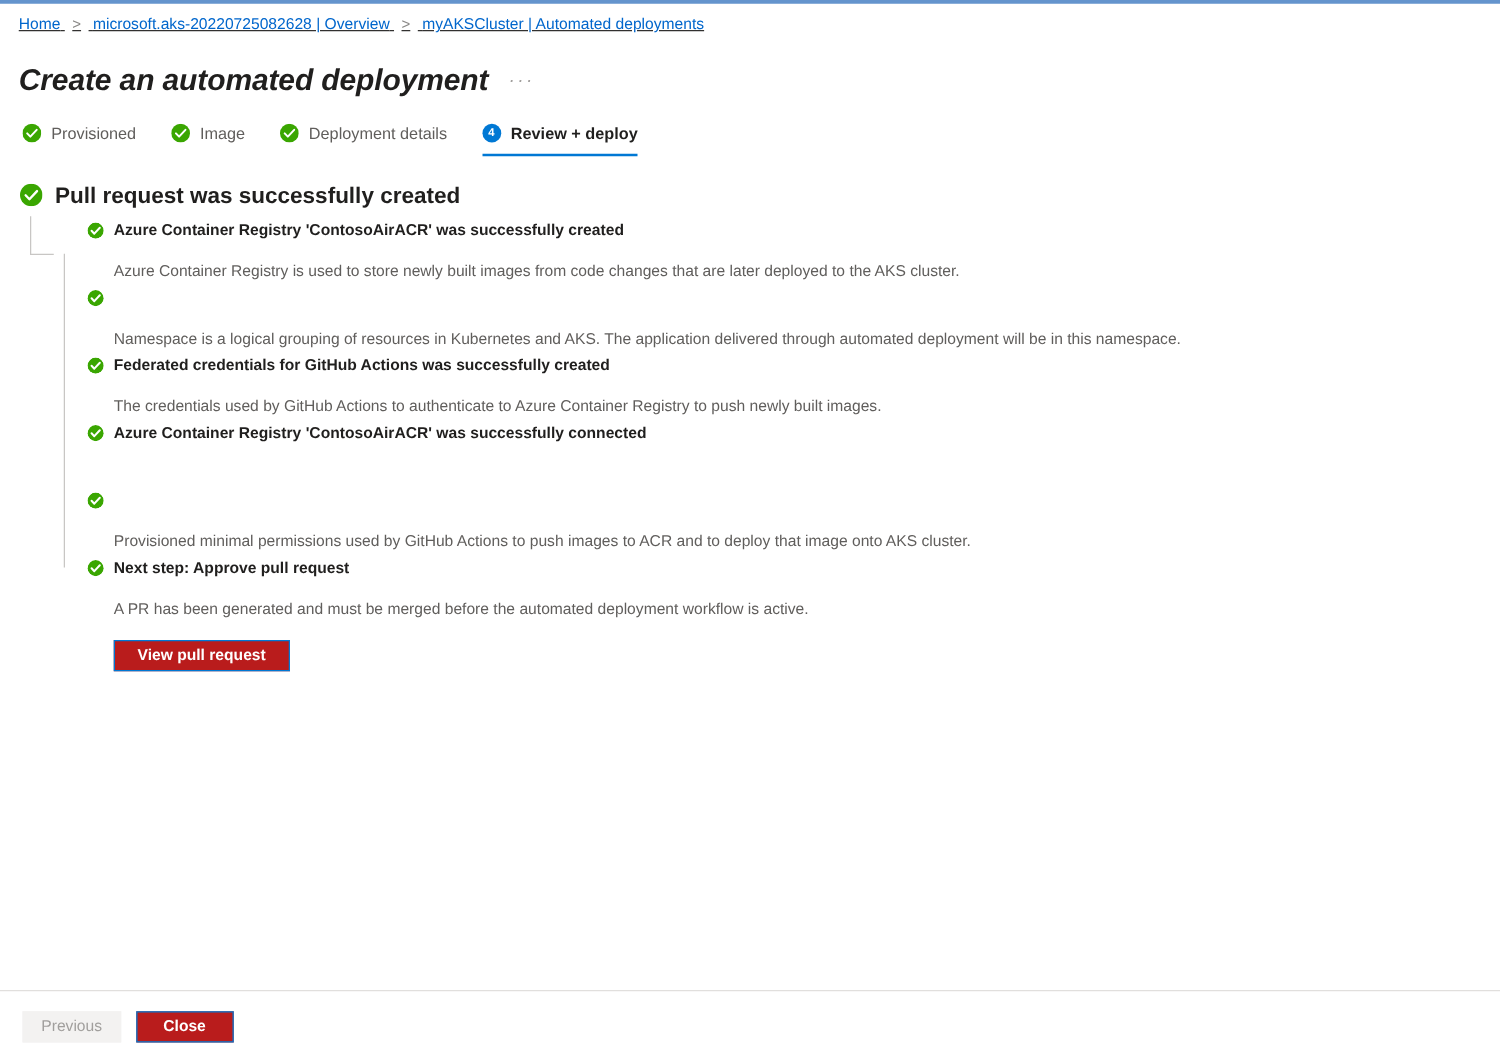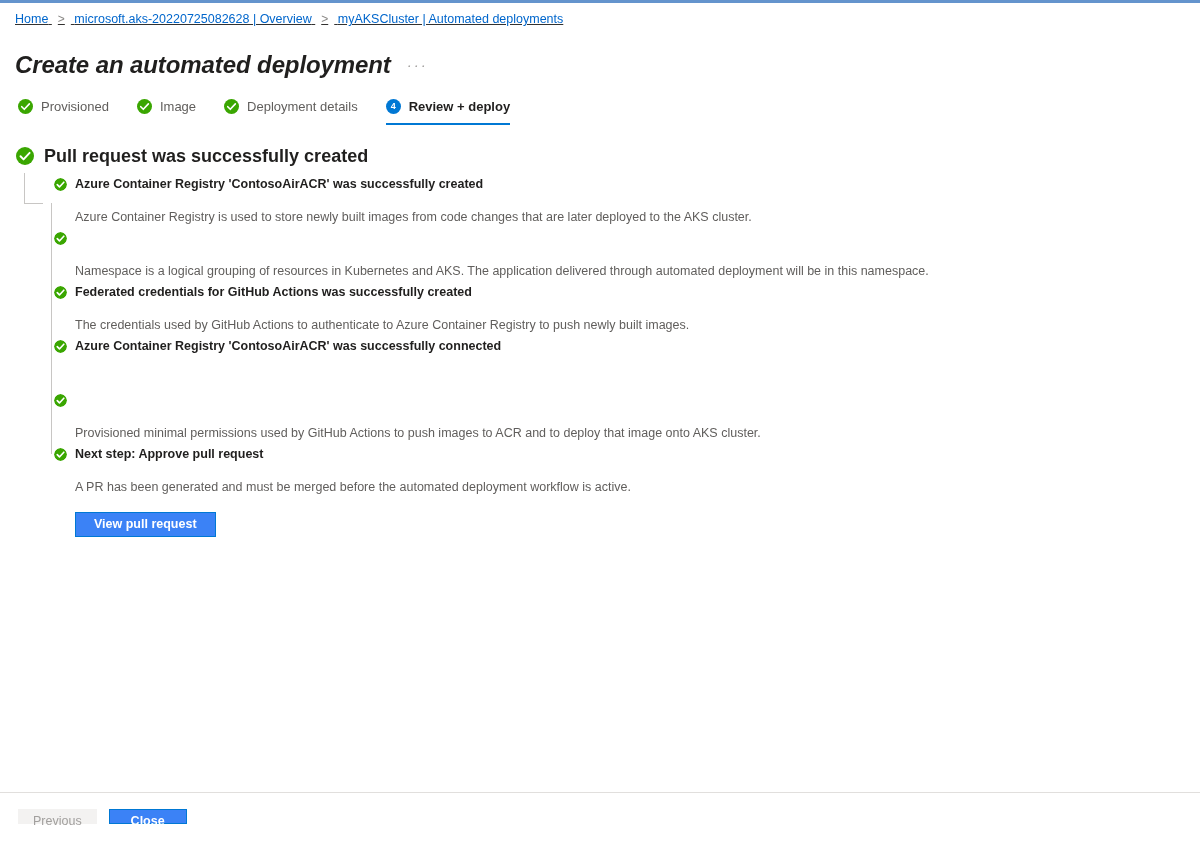--- a/index.html
+++ b/index.html
@@ -163,21 +163,21 @@
   .spine {
     position: absolute;
     left: 51px;
     top: 30px;
     width: 1px;
     background: #c8c6c4;
   }
 
   .node {
     position: relative;
-    padding-left: 54px;
+    padding-left: 70px;
     min-height: 54px;
   }
   .node-head {
     display: flex;
     align-items: center;
     height: 22px;
   }
   .node-check {
     width: 13px; height: 13px;
     flex: 0 0 13px;
@@ -212,21 +212,21 @@
     border: 1px solid transparent;
     padding: 0 14px;
     height: 26px;
     line-height: 24px;
     cursor: pointer;
     display: inline-block;
     text-align: center;
     white-space: nowrap;
   }
   .btn-primary {
-    background: #3b82f6;
+    background: #b91c1c;
     color: #ffffff;
     font-weight: 700;
     border-color: #0078d4;
   }
   .btn-disabled {
     background: #f3f2f1;
     color: #a19f9d;
     border-color: #f3f2f1;
     cursor: default;
     font-weight: 400;
@@ -246,21 +246,21 @@
     background: #e1dfdd;
   }
   .footer-actions {
     position: absolute;
     left: 18px; top: 806px;
     display: flex;
     align-items: center;
     gap: 12px;
   }
   .footer-actions .btn {
-    height: 15px;
+    height: 25px;
     line-height: 23px;
     min-width: 78px;
   }
 </style>
 </head>
 <body>
 
 <div class="top-accent"></div>
 
 <div class="page">

